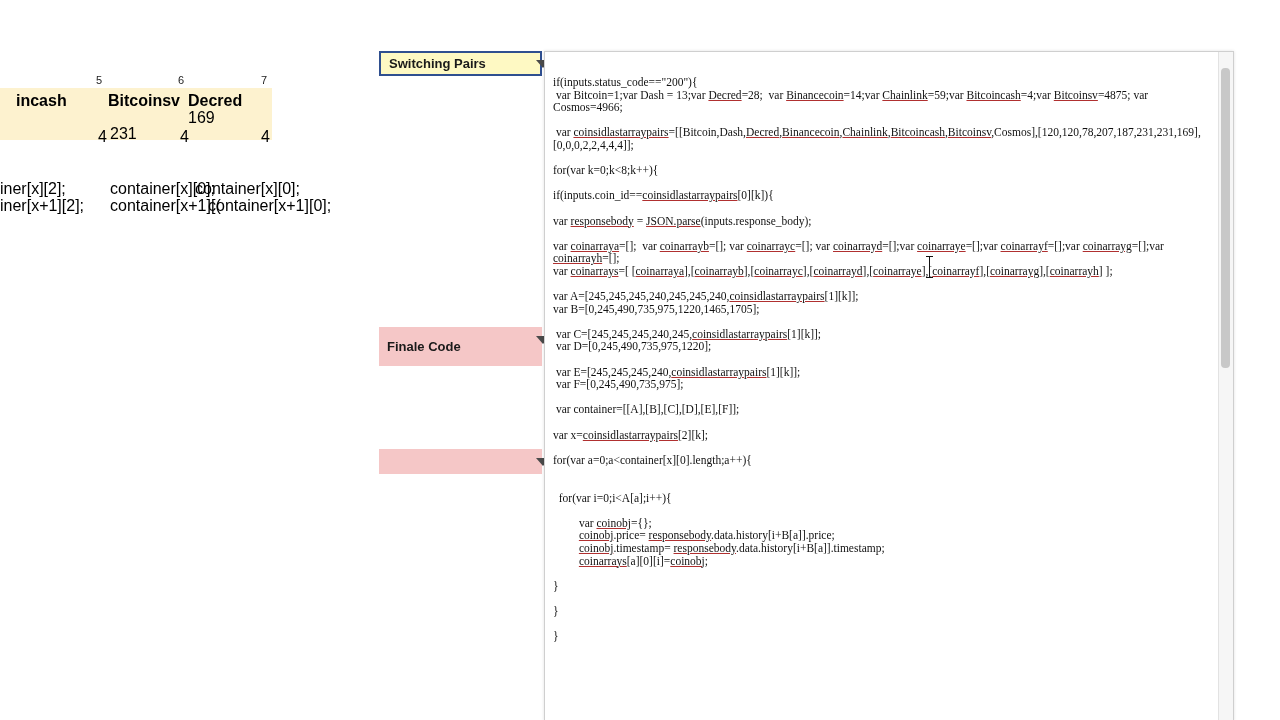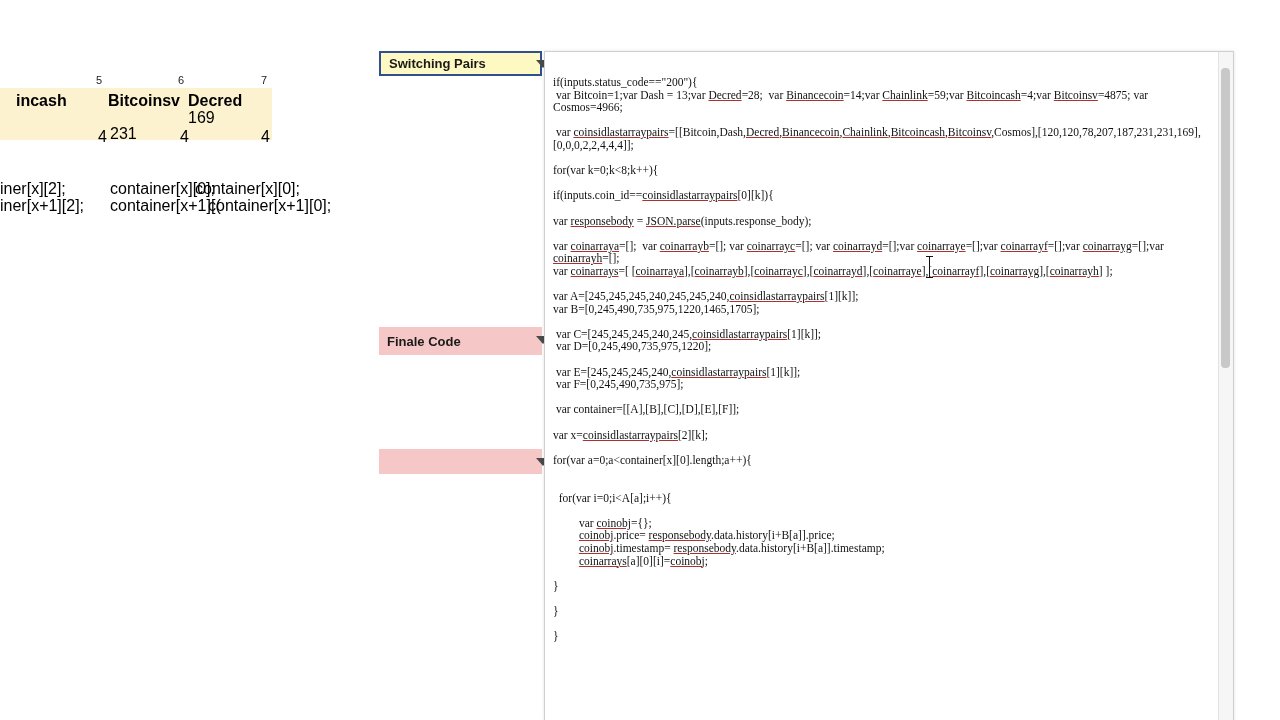--- a/index.html
+++ b/index.html
@@ -78,21 +78,21 @@
     padding-left: 8px;
   }
   .box.sel {
     top: 51px;
     height: 25px;
     background: #fef9c3;
     border: 2px solid #2f4f8f;
   }
   .box.pink1 {
     top: 327px;
-    height: 28px;
+    height: 39px;
     background: #f5c7c7;
   }
   .box.pink2 {
     top: 449px;
     height: 25px;
     background: #f5c7c7;
   }
   .tri {
     position: absolute;
     left: 188px;

